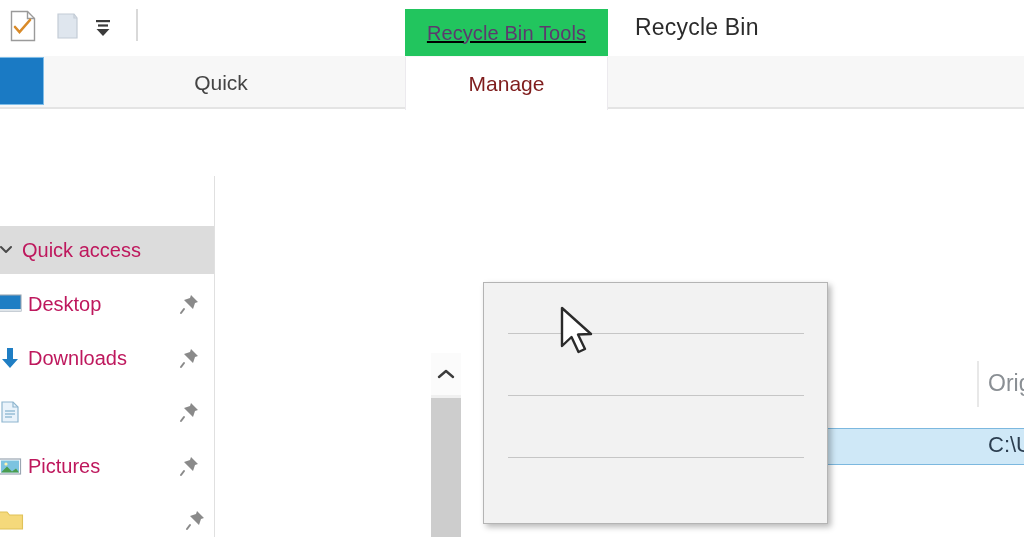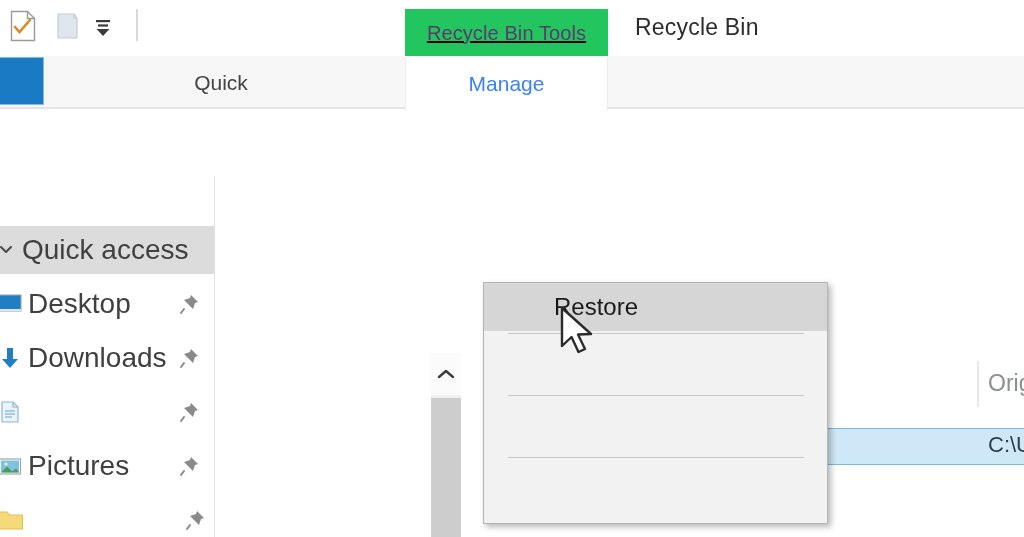--- a/index.html
+++ b/index.html
@@ -41,21 +41,21 @@
   }
   .tab {
     position:absolute; top:57px; height:51px; display:flex; align-items:center;
     justify-content:center; font-size:21px; color:#444; white-space:nowrap;
     cursor:default;
   }
   .tab-home   { left:52px;  width:92px; }
   .tab-share  { left:172px; width:98px; }
   .tab-view   { left:296px; width:84px; }
   .tab-manage {
-    left:405px; width:203px; background:#ffffff; color:#3b82f6;
+    left:405px; width:203px; background:#ffffff; color:#7f1d1d;
     border-left:1px solid #eceaee; border-right:1px solid #eceaee; height:53px;
   }
 
   
   .navbar { position:absolute; left:0; top:112px; width:1024px; height:62px; background:#ffffff; }
   .nav-fwd  { position:absolute; left:8px;  top:132px; width:34px; height:24px; }
   .nav-recent { position:absolute; left:58px; top:138px; width:26px; height:16px; }
   .nav-up   { position:absolute; left:100px; top:128px; width:30px; height:32px; }
   .addr-box {
     position:absolute; left:146px; top:128px; width:900px; height:36px;
@@ -70,21 +70,21 @@
 
   
   .sidebar { position:absolute; left:0; top:176px; width:215px; height:361px; background:#ffffff; }
   .side-divider { position:absolute; left:214px; top:176px; width:1px; height:361px; background:#e0e0e0; }
   .side-row {
     position:absolute; left:0; width:215px; height:48px;
     display:flex; align-items:center; cursor:default;
   }
   .side-row.selected { background:#dcdcdc; }
   .side-ico { position:absolute; width:24px; height:24px; }
-  .side-label { position:absolute; font-size:28px; color:#404040; white-space:nowrap; }
+  .side-label { position:absolute; font-size:20px; color:#be185d; white-space:nowrap; }
   .side-pin { position:absolute; width:22px; height:22px; }
   .side-chev { position:absolute; left:-4px; width:16px; height:14px; }
 
   
   .list-area { position:absolute; left:215px; top:176px; width:809px; height:361px; background:#ffffff; }
 
   
   .vscroll { position:absolute; left:216px; top:177px; width:30px; height:360px; background:#f0f0f0; }
   .vscroll-up {
     position:absolute; left:216px; top:177px; width:30px; height:42px;
@@ -340,23 +340,20 @@
         <text x="8.5" y="18.5" font-family="'Liberation Sans',sans-serif" font-size="11" font-weight="bold" fill="#ffffff" text-anchor="middle">P</text>
         <rect x="16" y="8" width="8" height="7" fill="#e07a5f" opacity=".85"></rect>
       </svg>
     </span>
     <div class="file-name">Presentation1</div>
     <div class="file-orig">C:\Users\ravi.singh\Pic</div>
   </div>
 
   <div class="ctxmenu">
 
-    <div class="ctx-item hover" style="top:0;">
-      <span>Restore</span>
-    </div>
     <div class="ctx-sep" style="top:50px;"></div>
 
     <div class="ctx-sep" style="top:112px;"></div>
 
     <div class="ctx-sep" style="top:174px;"></div>
 
   </div>
 
   <span class="cursor-arrow">
     <svg viewBox="0 0 40 52" width="40" height="52">

